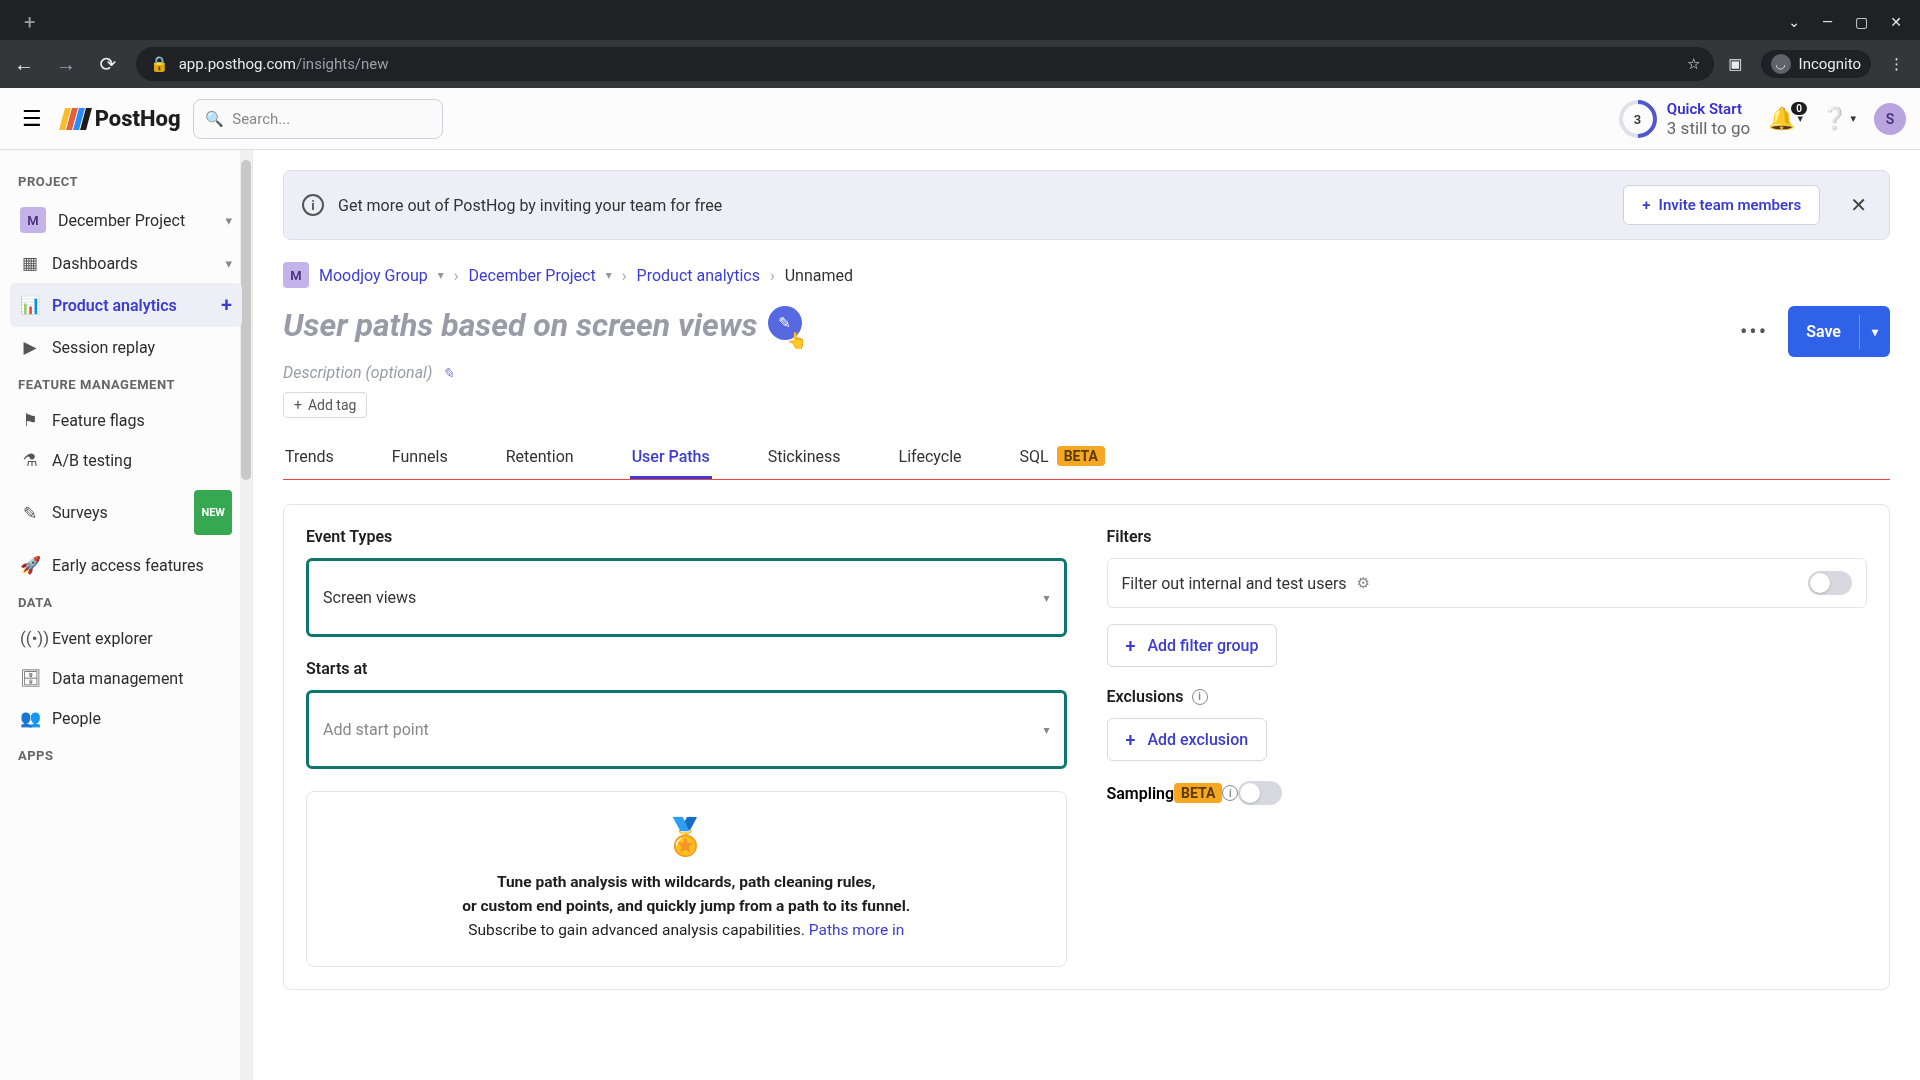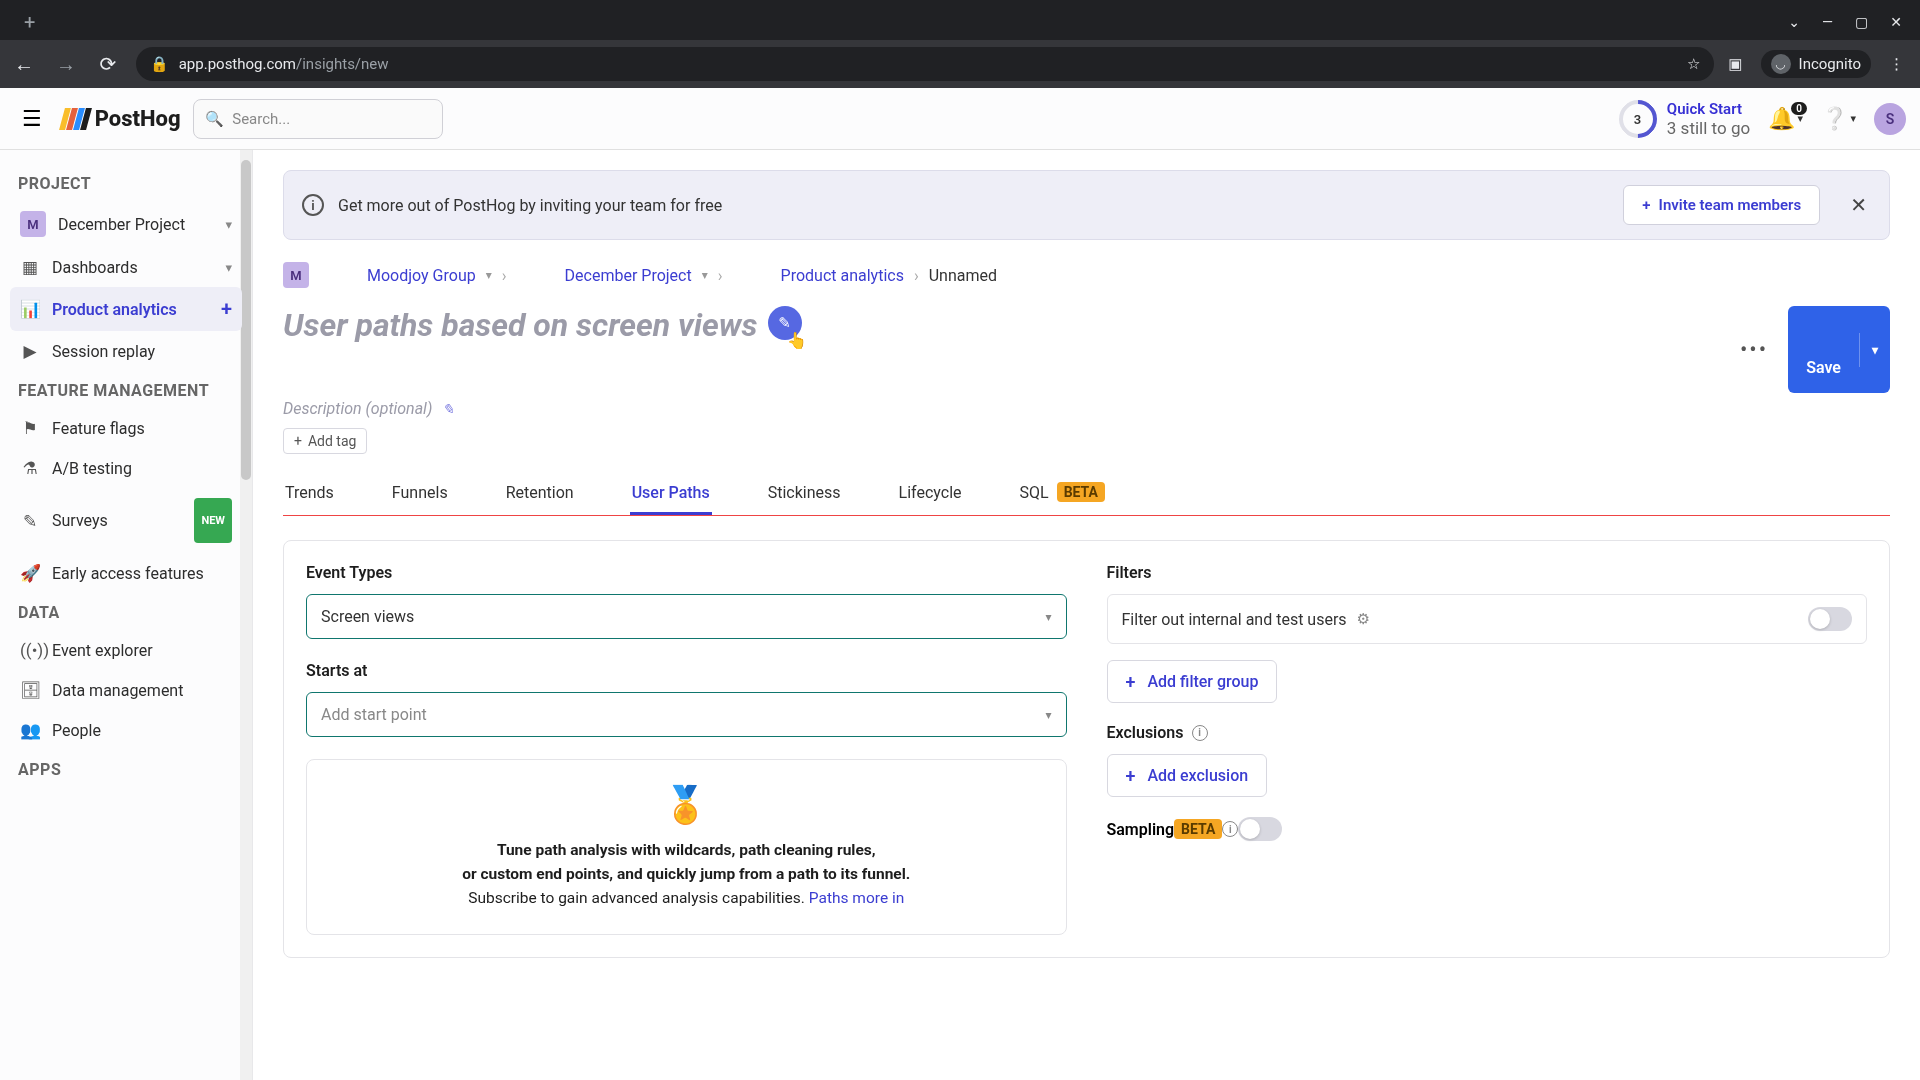--- a/index.html
+++ b/index.html
@@ -38,69 +38,69 @@
 .qs-text .sub { color: #666; font-size: 17px; }
 .icon-btn { position: relative; font-size: 22px; color: #333; cursor:pointer; display:flex; align-items:center; gap:2px;}
 .badge { position: absolute; top: -4px; right: -4px; background: #1d1d1d; color: #fff; border-radius: 10px; font-size: 10px; padding: 1px 5px; font-weight:600;}
 .avatar { width: 32px; height: 32px; border-radius: 50%; background: #b9a4e0; color: #4a2f7d; display: flex; align-items: center; justify-content: center; font-weight: 600; font-size:14px;}
 
 
 .app-body { display: flex; height: calc(1080px - 88px - 62px); }
 .sidebar { width: 253px; border-right: 1px solid #e8e8ea; padding: 14px 10px; overflow-y: auto; background:#fcfcfd; position:relative;}
 .sb-scroll-track { position:absolute; right:0; top:0; width:12px; height:100%; background:#f0f0f0;}
 .sb-scroll-thumb { position:absolute; right:1px; top:10px; width:10px; height:320px; background:#c8c8c8; border-radius:5px;}
-.section-label { font-size: 16px; font-weight: 700; color: #666; letter-spacing: 0.5px; padding: 10px 8px 8px; }
+.section-label { font-size: 13px; font-weight: 700; color: #666; letter-spacing: 0.5px; padding: 10px 8px 8px; }
 .sb-item { display: flex; align-items: center; gap: 12px; padding: 10px 10px; border-radius: 6px; font-size: 16px; color: #2d2d2d; cursor: pointer; position: relative; }
 .sb-item.active { background: #eeeef7; color: #3b3dd1; font-weight: 600; }
 .sb-icon { width: 20px; text-align: center; font-size: 17px; color:#555; flex-shrink:0; }
 .sb-item.active .sb-icon { color:#3b3dd1; }
 .sb-trail { margin-left: auto; color: #888; font-size: 13px; display:flex; align-items:center; gap:4px;}
 .sb-plus { color: #3b3dd1; font-size: 20px; font-weight: 600; }
 .pill-new { background: #36a852; color: #fff; font-size: 11px; font-weight: 700; padding: 16px 7px; border-radius: 4px; }
 .proj-avatar { width: 26px; height: 26px; border-radius: 4px; background: #c4b3e8; color: #4a2f7d; display:flex; align-items:center; justify-content:center; font-weight:600; font-size:13px;}
 
 .main { flex: 1; overflow-y: auto; padding: 20px 30px; }
 
 .banner { background: #eeeef7; border: 1px solid #dcdcea; border-radius: 8px; padding: 14px 18px; display: flex; align-items: center; gap: 14px; margin-bottom: 22px; }
 .banner-icon { width:22px; height:22px; border:2px solid #555; border-radius:50%; display:flex; align-items:center; justify-content:center; font-size:13px; color:#555; font-weight:700;}
 .banner-text { color: #333; font-size: 16px; }
 .banner-btn { margin-left: auto; background: #fff; border: 1px solid #d0d0dc; border-radius: 6px; padding: 10px 18px; color: #3b3dd1; font-weight: 600; font-size: 15px; display:flex; align-items:center; gap:8px; cursor:pointer;}
 .banner-close { color: #444; font-size: 20px; cursor: pointer; margin-left:12px; padding:4px;}
 
 .breadcrumb { display: flex; align-items: center; gap: 10px; font-size: 16px; margin-bottom: 18px; }
 .bc-avatar { width: 26px; height: 26px; border-radius: 4px; background: #c4b3e8; color:#4a2f7d; display:flex; align-items:center; justify-content:center; font-weight:600; font-size:13px;}
-.bc-link { color: #3b3dd1; cursor: pointer; margin-left: 48px; }
+.bc-link { color: #3b3dd1; cursor: pointer; }
 .bc-sep { color: #aaa; }
 .bc-caret { color: #999; font-size: 12px; }
 .bc-current { color: #333; }
 
 .title-row { display: flex; align-items: flex-start; gap: 10px; margin-bottom: 6px; }
 .insight-title { font-size: 32px; font-weight: 700; font-style: italic; color: #9b9ba8; flex-shrink:1; }
 .edit-bubble { width: 34px; height: 34px; background: #5668e2; border-radius: 50%; display: flex; align-items: center; justify-content: center; color: #fff; font-size: 15px; position:relative; cursor:pointer;}
 .cursor-hand { position:absolute; bottom:-10px; right:-6px; font-size:16px;}
 .title-actions { margin-left: auto; display: flex; align-items: center; gap: 12px; }
 .more-btn { font-size: 22px; color: #555; cursor: pointer; letter-spacing:2px; padding:4px 8px;}
 .save-btn { background: #2f62e8; color: #fff; border-radius: 6px; display: flex; align-items: center; font-weight: 600; font-size: 16px; cursor:pointer; overflow:hidden;}
-.save-btn .lbl { padding: 16px 18px; margin-top: 36px; }
+.save-btn .lbl { padding: 16px 18px; }
 .save-btn .caret { padding: 10px 12px; border-left: 1px solid rgba(255,255,255,.3); font-size:12px;}
 
 .desc-row { color: #9b9ba8; font-style: italic; font-size: 16px; display: flex; align-items: center; gap: 10px; margin-bottom: 10px; }
 .pencil-sm { color: #7a7ae0; font-size: 14px; cursor:pointer;}
 .add-tag-btn { border: 1px solid #d8d8e0; border-radius: 4px; padding: 4px 10px; font-size: 14px; color: #555; display: inline-flex; align-items: center; gap: 6px; cursor:pointer; margin-bottom: 18px;}
 
 .tabs { display: flex; gap: 54px; border-bottom: 1px solid #ef4444; margin-bottom: 24px; }
 .tab-item { padding: 10px 2px; font-size: 16px; color: #333; cursor: pointer; border-bottom: 3px solid transparent; display:flex; align-items:center; gap:8px;}
 .tab-item.active { color: #3b3dd1; border-bottom-color: #3b3dd1; font-weight: 500; }
 .beta-pill { background: #f5a623; color: #5a3b00; font-size: 14px; font-weight: 700; padding: 2px 7px; border-radius: 4px; }
 
 .config-panel { border: 1px solid #e4e4e8; border-radius: 8px; padding: 22px; display: flex; gap: 40px; }
 .col { flex: 1; }
 .field-label { font-size: 16px; font-weight: 600; color: #1d1d1d; margin-bottom: 12px; display:flex; align-items:center; gap:8px;}
 .info-icon { width:16px; height:16px; border:1.5px solid #888; border-radius:50%; display:inline-flex; align-items:center; justify-content:center; font-size:10px; color:#888; font-weight:700;}
-.select-box { border: 1px solid #0f766e; border-radius: 6px; padding: 12px 14px; display: flex; align-items: center; font-size: 16px; color: #333; margin-bottom: 22px; cursor:pointer; background:#fff;}
+.select-box { border: 3px solid #0f766e; border-radius: 6px; padding: 27px 14px; display: flex; align-items: center; font-size: 16px; color: #333; margin-bottom: 22px; cursor:pointer; background:#fff;}
 .select-box.placeholder { color: #888; }
 .select-caret { margin-left: auto; color: #888; font-size: 12px; }
 .filter-row { border: 1px solid #e4e4e8; border-radius: 6px; padding: 12px 14px; display: flex; align-items: center; gap: 10px; font-size: 16px; color: #333; margin-bottom: 16px; }
 .gear-sm { color: #888; font-size: 15px; cursor:pointer;}
 .toggle { margin-left: auto; width: 44px; height: 24px; background: #d8d8e0; border-radius: 12px; position: relative; cursor:pointer;}
 .toggle::after { content: ''; position: absolute; width: 20px; height: 20px; background: #fff; border-radius: 50%; top: 2px; left: 2px; box-shadow:0 1px 3px rgba(0,0,0,.2);}
 .toggle-inline { width: 44px; height: 24px; background: #d8d8e0; border-radius: 12px; position: relative; cursor:pointer; display:inline-block; vertical-align:middle;}
 .toggle-inline::after { content: ''; position: absolute; width: 20px; height: 20px; background: #fff; border-radius: 50%; top: 2px; left: 2px; box-shadow:0 1px 3px rgba(0,0,0,.2);}
 .ghost-btn { border: 1px solid #d8d8e0; border-radius: 6px; padding: 10px 18px; display: inline-flex; align-items: center; gap: 12px; color: #3b3dd1; font-size: 16px; font-weight: 500; cursor:pointer; background:#fff; margin-bottom:20px;}
 .ghost-btn .plus { font-size: 18px; font-weight: 600; }

